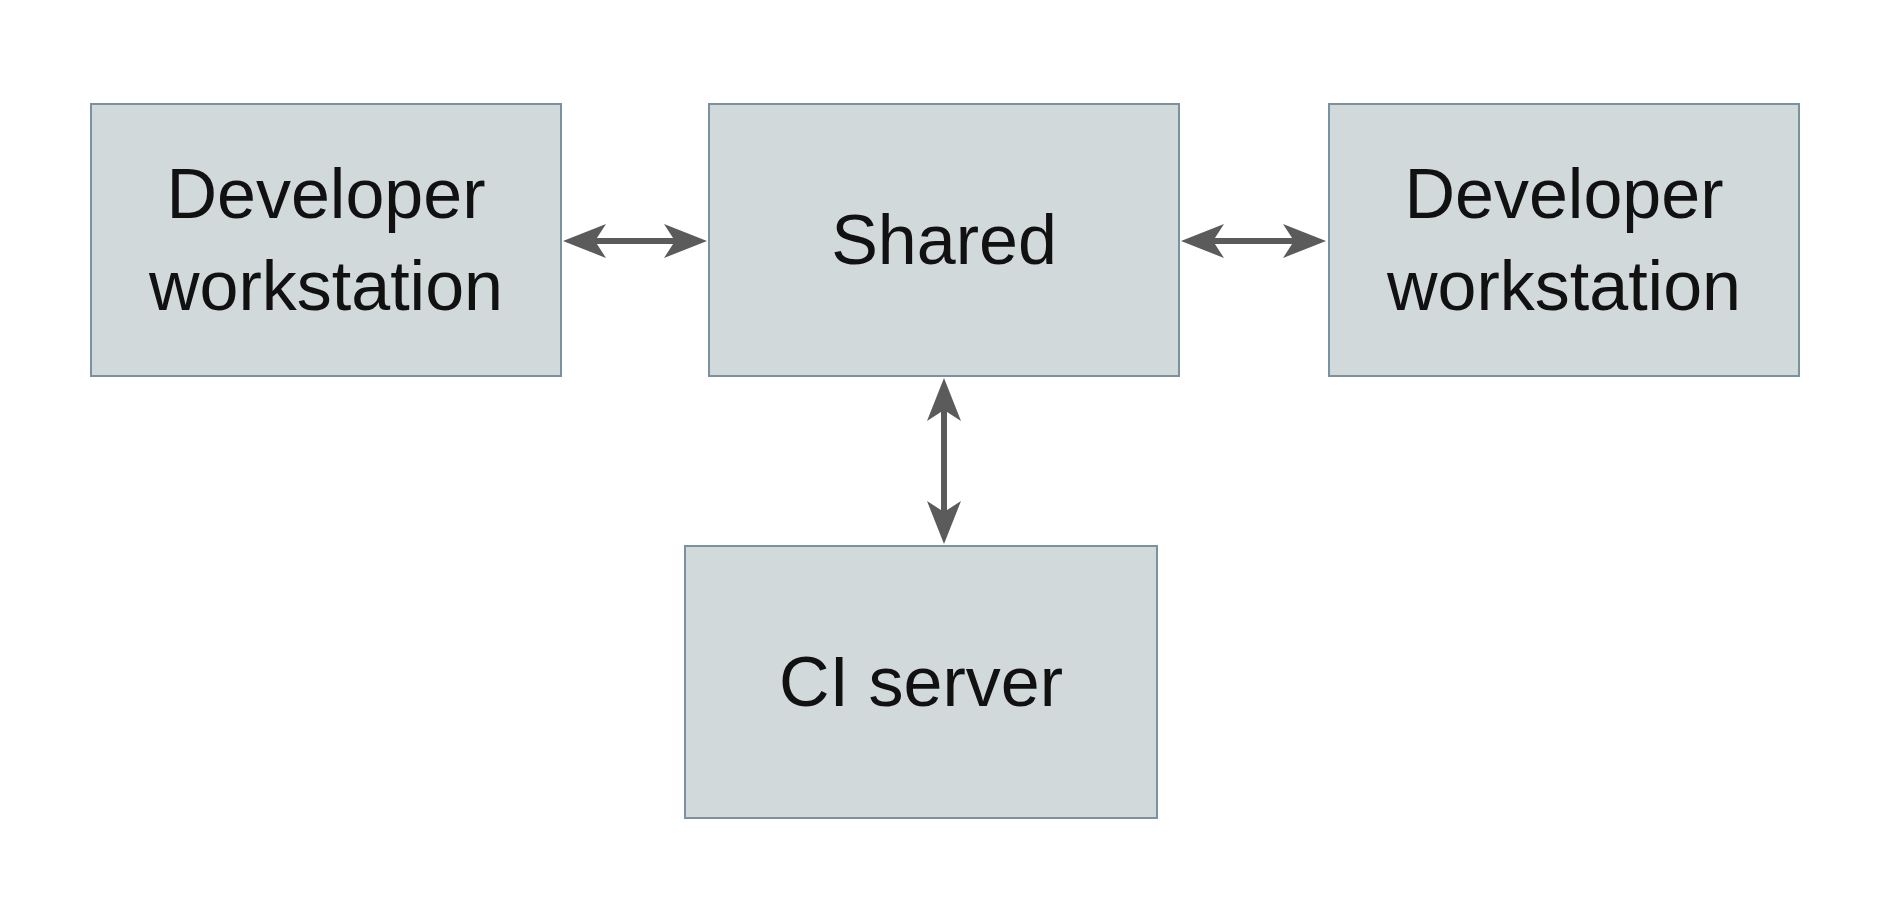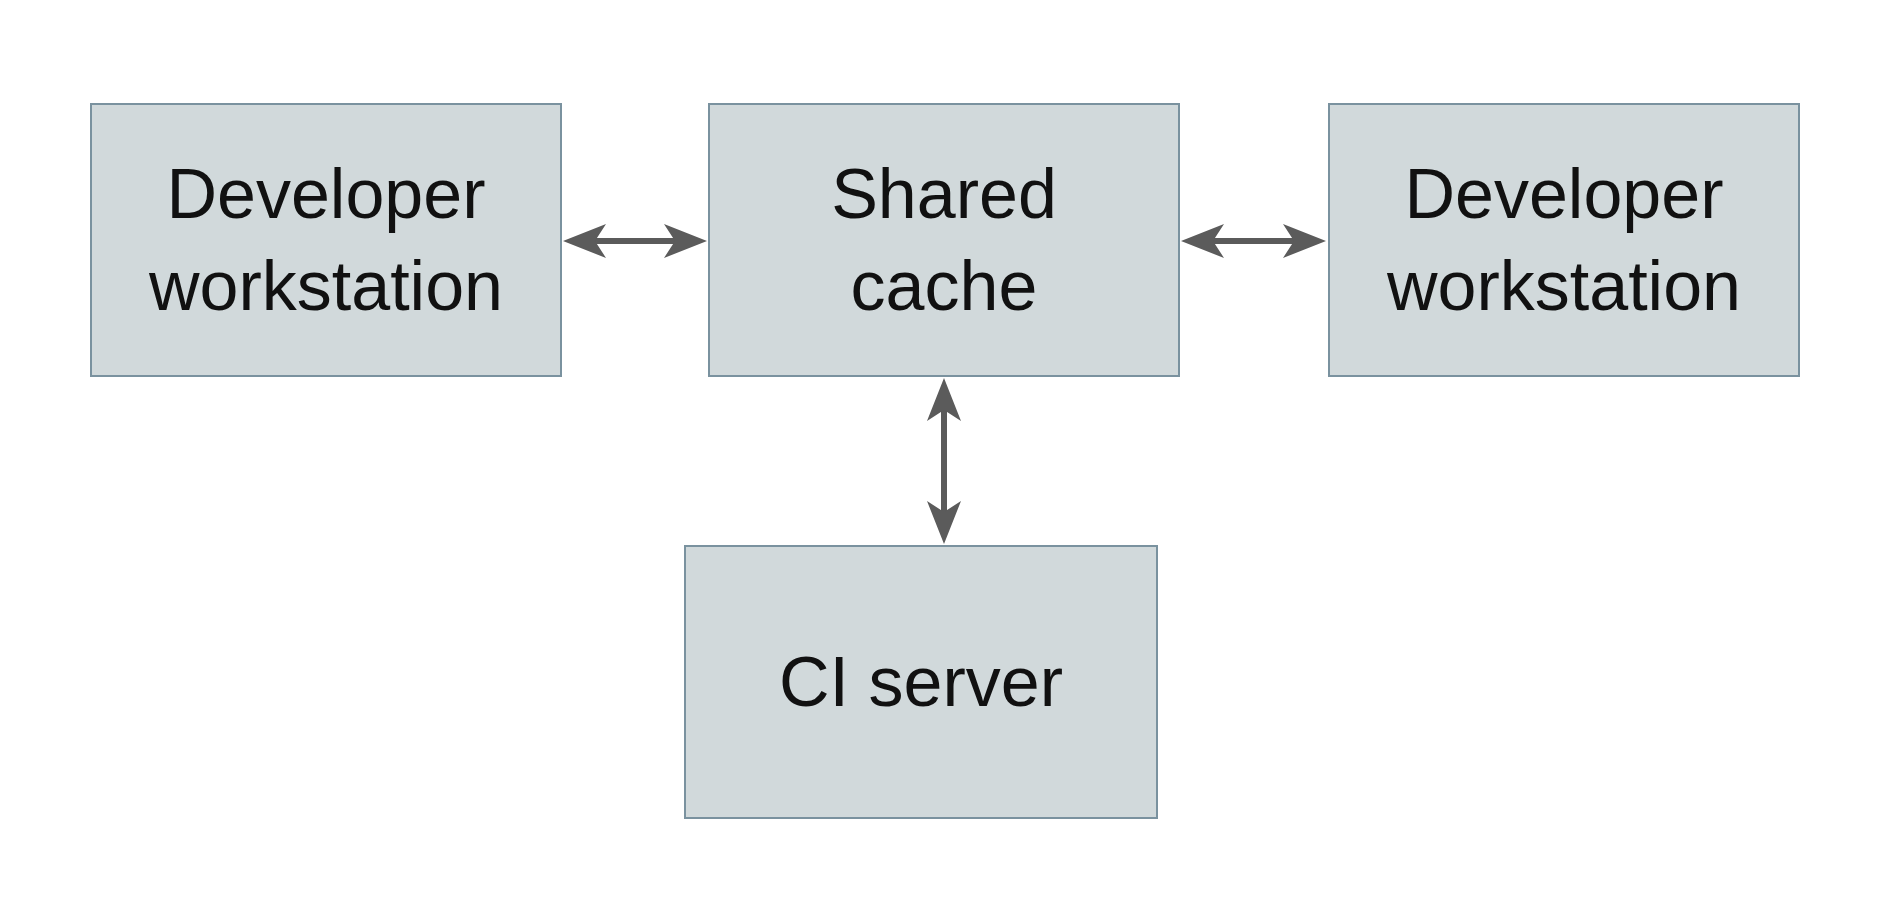--- a/index.html
+++ b/index.html
@@ -51,21 +51,20 @@
 
 <div id="canvas" style="--bg: #ffffff; --box-fill: #d1d9db; --box-border: #7a929f; --arrow-color: #5b5b5b; --text-color: #111111;">
 
   <div class="node" id="node-dev-left">
     <span class="label-line">Developer</span>
     <span class="label-line">workstation</span>
   </div>
 
   <div class="node" id="node-cache">
     <span class="label-line">Shared</span>
-    <span class="label-line">cache</span>
   </div>
 
   <div class="node" id="node-dev-right">
     <span class="label-line">Developer</span>
     <span class="label-line">workstation</span>
   </div>
 
   <div class="node" id="node-ci">
     <span class="label-line">CI server</span>
   </div>

